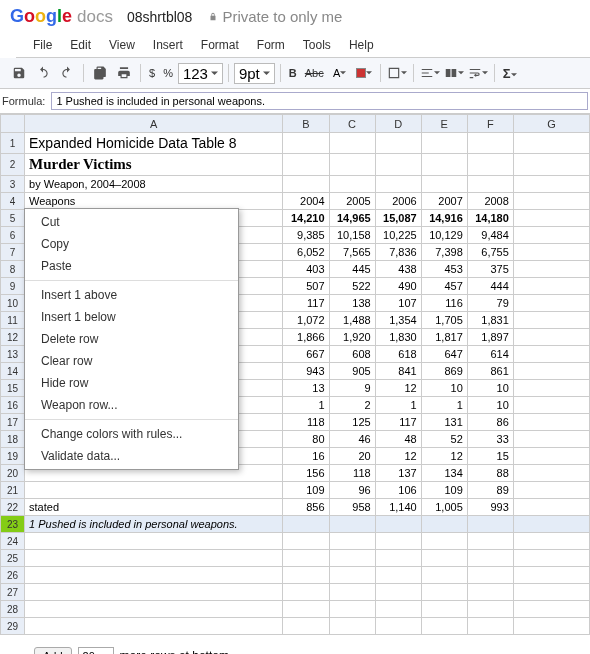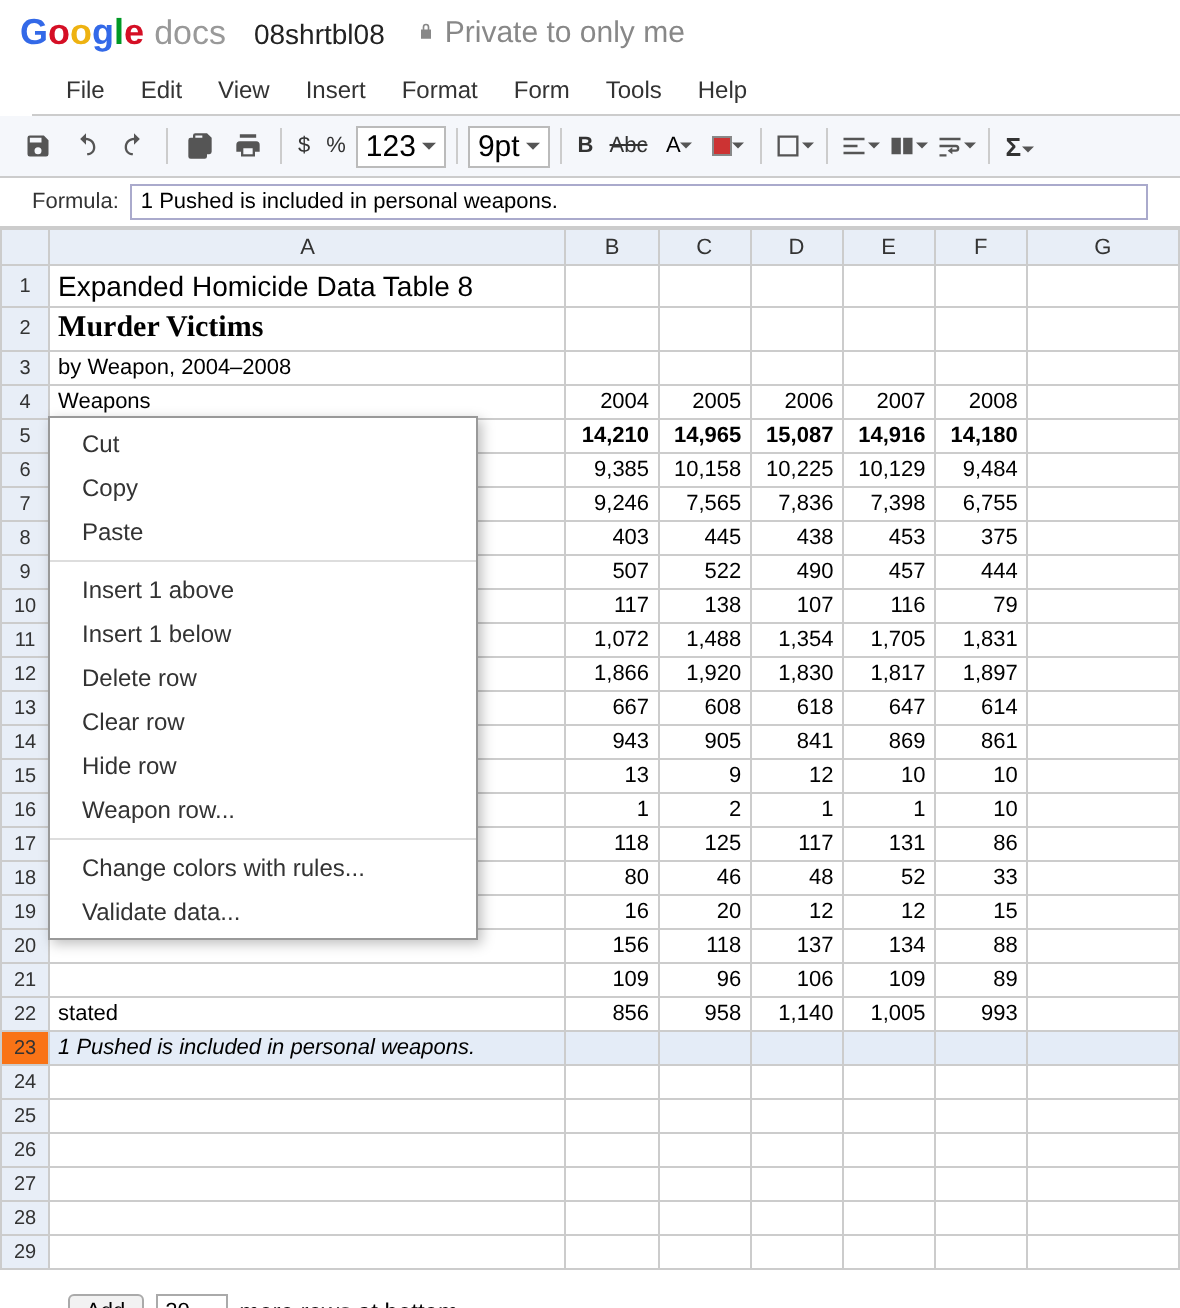--- a/index.html
+++ b/index.html
@@ -26,31 +26,31 @@
   
   .toolbar { display: flex; align-items: center; gap: 2px; padding: 4px 8px; background: #f5f7fb; border-bottom: 1px solid #ccc; }
   .tbtn { width: 22px; height: 22px; display: inline-flex; align-items: center; justify-content: center; cursor: pointer; border-radius: 2px; }
   .tbtn svg { width: 14px; height: 14px; fill: #555; }
   .tsep { width: 1px; height: 18px; background: #ccc; margin: 0 3px; }
   .ttext { font-size: 11px; padding: 0 3px; color: #333; cursor: pointer; }
   .tdd { display: inline-flex; align-items: center; font-size: 15px; border: 1px solid #bbb; padding: 1px 4px; background: #fff; gap: 3px; }
   .tdd svg { width: 7px; height: 7px; fill: #555; }
   
   
-  .formula-bar { display: flex; align-items: center; padding: 3px 16px; border-bottom: 1px solid #ccc; gap: 6px; }
+  .formula-bar { display: flex; align-items: center; padding: 3px 2px; border-bottom: 1px solid #ccc; gap: 6px; }
   .formula-label { font-size: 11px; color: #333; }
   .formula-input { flex: 1; border: 1px solid #aac; padding: 2px 4px; font-size: 11px; background: #fff; }
   
   
   .sheet { position: relative; }
   table { border-collapse: collapse; table-layout: fixed; width: 590px; }
   th, td { border: 1px solid #ccc; font-size: 11px; overflow: hidden; white-space: nowrap; text-overflow: ellipsis; }
   .col-head { background: #e8eef7; text-align: center; font-weight: normal; height: 18px; color: #333; }
   .row-head { background: #e8eef7; text-align: center; font-weight: normal; width: 24px; height: 17px; color: #333; font-size: 10px; }
-  .row-head.sel { background: #f97316; }
+  .row-head.sel { background: #84cc16; }
   .corner { background: #e8eef7; width: 24px; }
   .cell { padding: 1px 4px; height: 17px; }
   .cell.num { text-align: right; }
   .cell.bold { font-weight: bold; }
   .cell.ital { font-style: italic; }
   .cell.big { font-size: 14px; height: 21px; }
   .cell.big2 { font-size: 15px; font-weight: bold; font-family: "Times New Roman", serif; height: 22px; }
   .cell.sel-row { background: #e4ecf7; }
   
   
@@ -272,21 +272,21 @@
           <td class="cell cB num">9,385</td>
           <td class="cell cC num">10,158</td>
           <td class="cell cD num">10,225</td>
           <td class="cell cE num">10,129</td>
           <td class="cell cF num">9,484</td>
           <td class="cell cG"></td>
         </tr>
         <tr>
           <th class="row-head">7</th>
           <td class="cell cA"></td>
-          <td class="cell cB num">9,246</td>
+          <td class="cell cB num">6,052</td>
           <td class="cell cC num">7,565</td>
           <td class="cell cD num">7,836</td>
           <td class="cell cE num">7,398</td>
           <td class="cell cF num">6,755</td>
           <td class="cell cG"></td>
         </tr>
         <tr>
           <th class="row-head">8</th>
           <td class="cell cA"></td>
           <td class="cell cB num">403</td>

